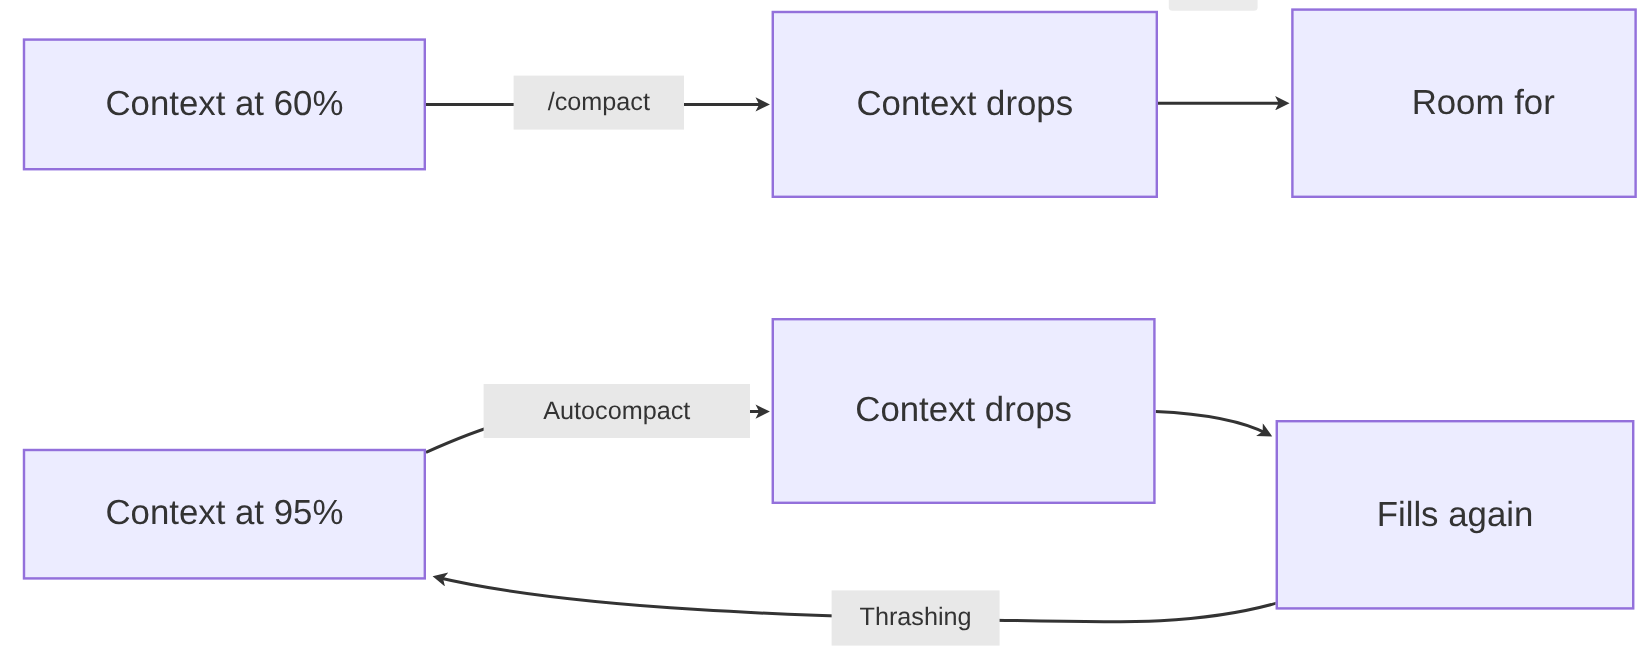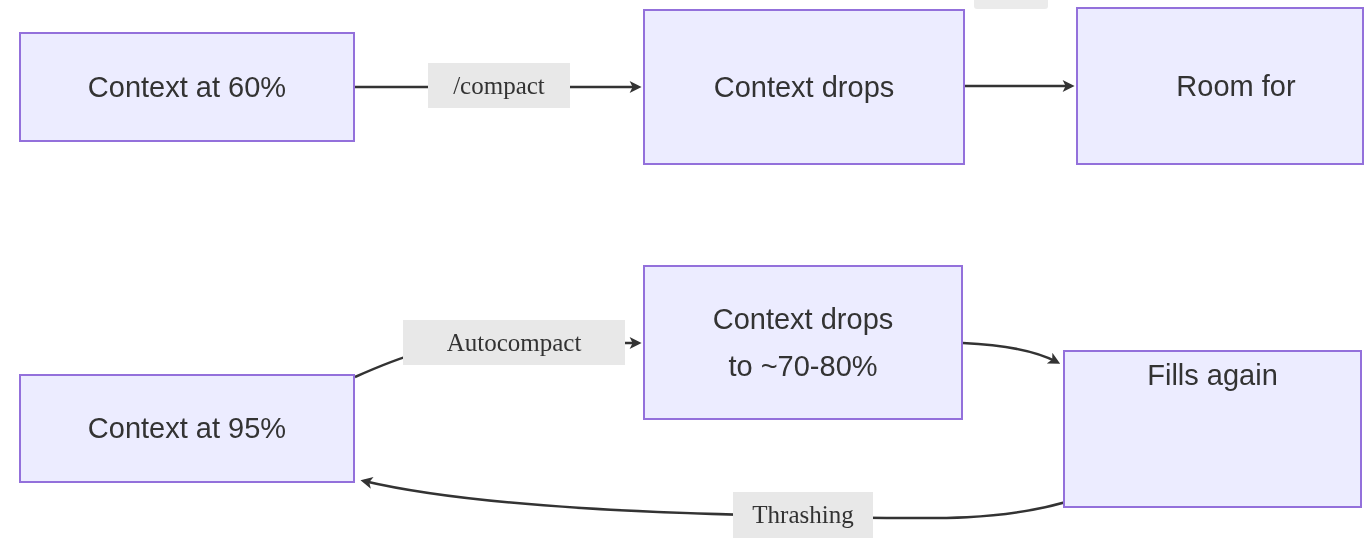--- a/index.html
+++ b/index.html
@@ -22,38 +22,38 @@
     position:absolute;z-index:2;
     background:var(--node-fill);
     border:2px solid var(--node-border);
     display:flex;flex-direction:column;align-items:center;justify-content:center;
     text-align:center;font-size:29px;line-height:1.6;color:var(--text);
   }
   .edge-label{
     position:absolute;z-index:3;
     background:var(--label-bg);
     display:flex;align-items:center;justify-content:center;
-    font-size:25px;color:var(--text);white-space:nowrap;font-family:Liberation Serif, serif;
+    font-size:21px;color:var(--text);white-space:nowrap;
   }
   .artifact{
     position:absolute;z-index:0;
     background:var(--label-bg);opacity:.85;
     border-radius:0 0 3px 3px;
   }
   
   .n-context60{left:19px;top:32px;width:336px;height:110px;}
   .n-drops2030{left:643px;top:9px;width:322px;height:156px;}
   .n-room{left:1076px;top:7px;width:288px;height:158px;padding-left:32px;}
   .n-context95{left:19px;top:374px;width:336px;height:109px;justify-content:center;}
   .n-drops7080{left:643px;top:265px;width:320px;height:155px;}
-  .n-fills{left:1063px;top:350px;width:299px;height:158px;justify-content:space-between;}
+  .n-fills{left:1063px;top:350px;width:299px;height:158px;}
   
   .l-compact{left:428px;top:63px;width:142px;height:45px;}
   .l-autocompact{left:403px;top:320px;width:222px;height:45px;}
-  .l-thrashing{left:733px;top:492px;width:140px;height:46px;}
+  .l-thrashing{left:693px;top:492px;width:140px;height:46px;}
   .artifact-top{left:974px;top:0;width:74px;height:9px;}
 </style>
 </head>
 <body>
 
 <div class="canvas">
 
   <svg class="edges" viewBox="0 0 1370 543" xmlns="http://www.w3.org/2000/svg" aria-hidden="true">
     <defs>
       <marker id="arrow" viewBox="0 0 10 10" refX="7" refY="5" markerUnits="userSpaceOnUse" markerWidth="14" markerHeight="12" orient="auto">
@@ -80,21 +80,20 @@
   <div class="node n-room">
     <span>Room for</span>
   </div>
 
   <div class="node n-context95">
     <span>Context at 95%</span>
   </div>
 
   <div class="node n-drops7080">
     <span>Context drops</span>
-    <span>to ~70-80%</span>
   </div>
 
   <div class="node n-fills">
     <span>Fills again</span>
   </div>
 
   <div class="edge-label l-compact">/compact</div>
   <div class="edge-label l-autocompact">Autocompact</div>
   <div class="edge-label l-thrashing">Thrashing</div>
 

